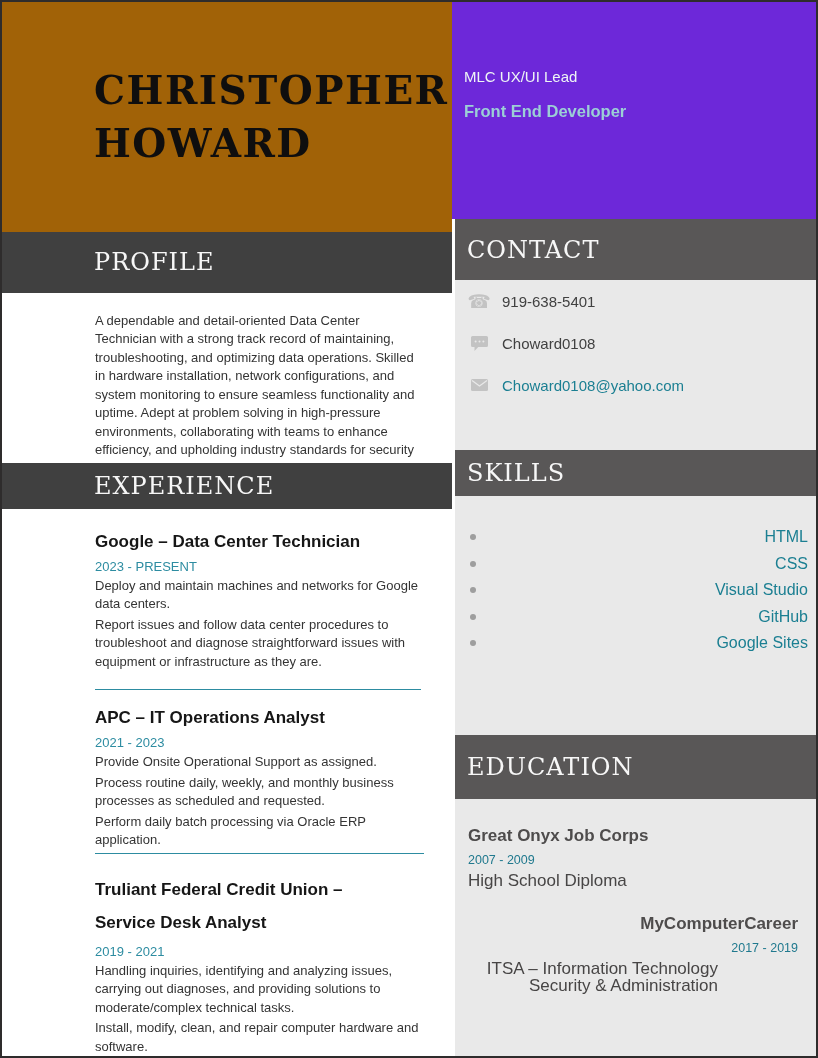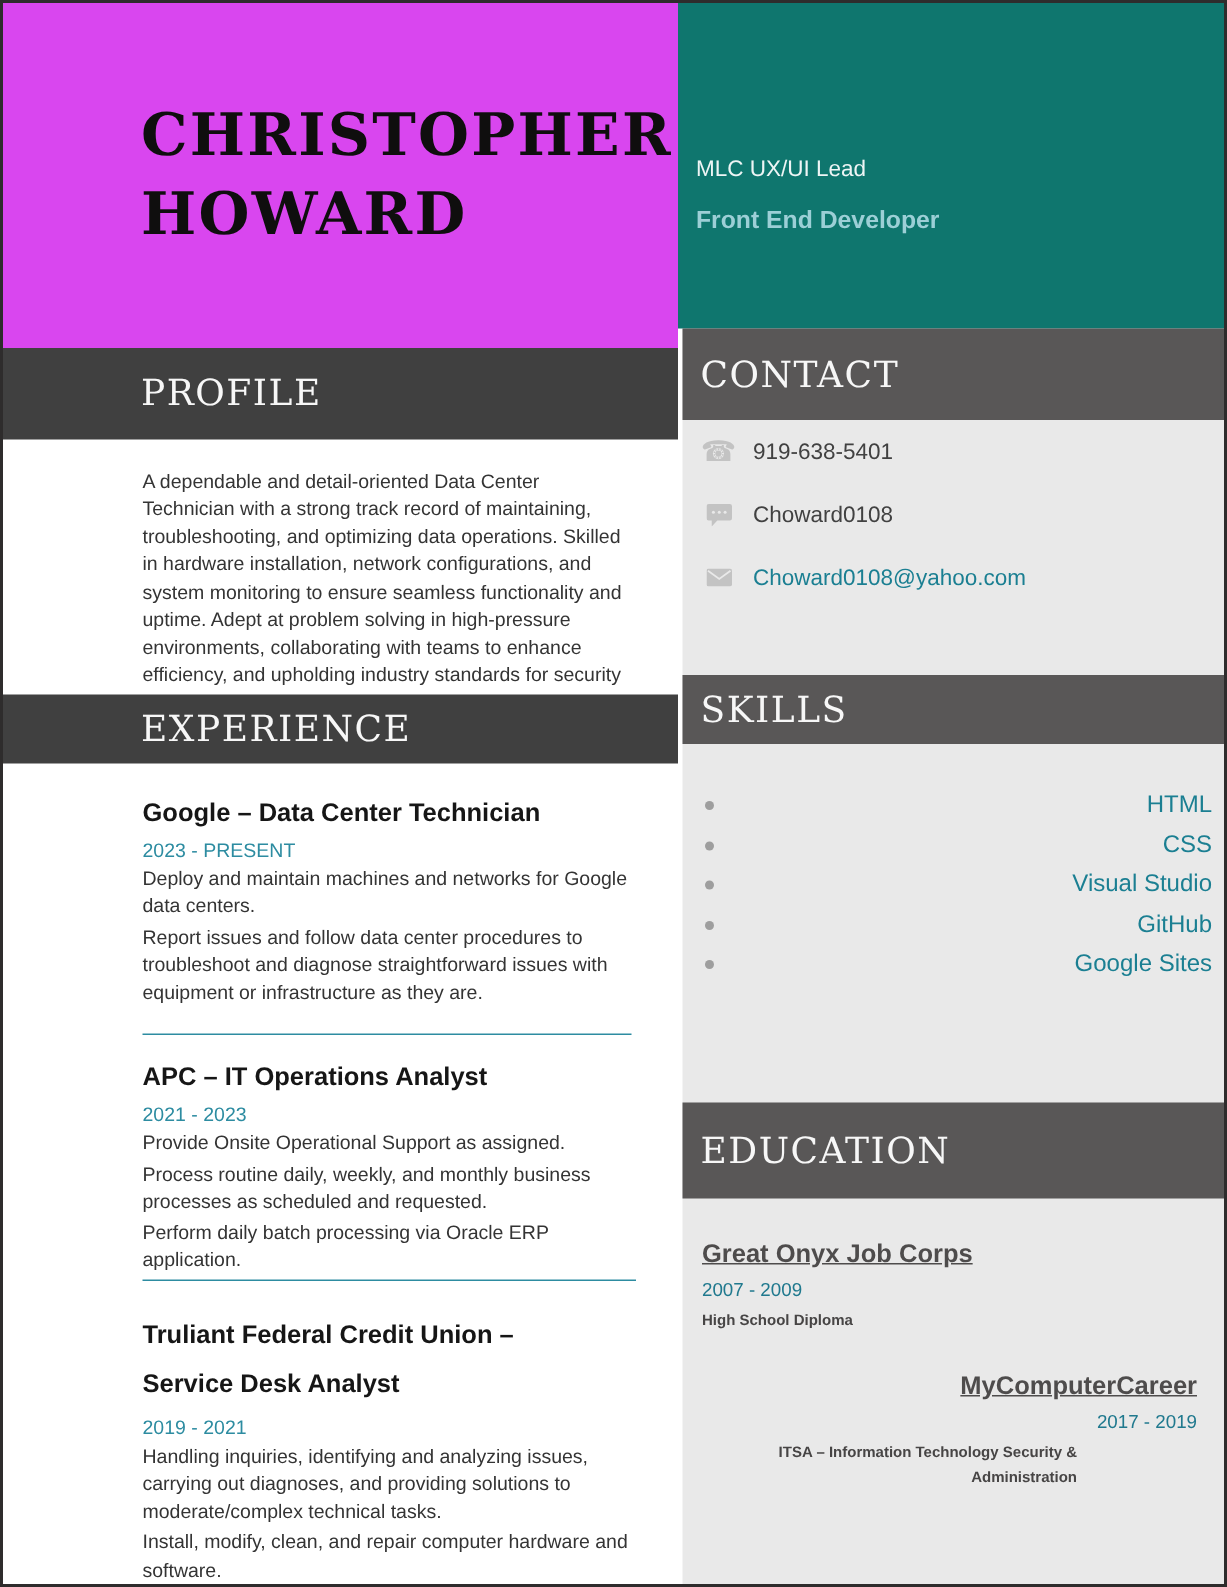--- a/index.html
+++ b/index.html
@@ -6,21 +6,21 @@
   body { width:818px; height:1058px; font-family:"Liberation Sans", sans-serif; }
   .page {
     width:818px; height:1058px; box-sizing:border-box;
     border:2px solid #2e2c2c;
     display:flex; background:#ffffff; overflow:hidden;
   }
   .col-left { width:450px; display:flex; flex-direction:column; background:#ffffff; }
   .col-right { flex:1; margin-left:3px; background:#e9e9e9; display:flex; flex-direction:column; }
 
   
-  .name-block { height:242px; background:#d946ef; box-sizing:border-box; padding:62px 18px 0 92px; }
+  .name-block { height:242px; background:#a16207; box-sizing:border-box; padding:62px 18px 0 92px; }
   .name-line {
     font-family:"DejaVu Serif", serif; font-weight:700;
     font-size:39px; line-height:53px; letter-spacing:1.5px; color:#0f0e0e;
     white-space:nowrap;
   }
 
   .band {
     height:61px; flex:none; display:flex; align-items:center; box-sizing:border-box;
     padding-left:92px; font-family:"DejaVu Serif", serif; font-size:24px;
     letter-spacing:1px; color:#f7f7f7;
@@ -39,39 +39,39 @@
   .job-dates { font-size:13px; color:#2d8ca1; line-height:17px; margin-top:4px; }
   .job p { margin:2px 0 0; font-size:13px; line-height:18.5px; color:#343434; }
   .job { margin:0; }
   .job.first { margin-top:21px; }
   .job.second { margin-top:16px; }
   .job.third { margin-top:19px; }
   .divider { border:none; border-top:1px solid #2d8ca1; margin:18px 0 0 0; width:326px; }
   .underline-p { border-bottom:1px solid #2d8ca1; padding-bottom:3px; width:329px; }
 
   
-  .role-block { height:217px; flex:none; background:#0f766e; box-sizing:border-box; padding:102px 18px 0 12px; margin-left:-3px; }
+  .role-block { height:217px; flex:none; background:#6d28d9; box-sizing:border-box; padding:66px 18px 0 12px; margin-left:-3px; }
   .role-secondary { color:#eef5f5; font-size:15px; line-height:18px; }
   .role-primary { color:#9ccfd6; font-size:16.5px; font-weight:bold; margin-top:16px; line-height:19px; }
 
   .contact-region { height:170px; flex:none; box-sizing:border-box; padding:0 8px 0 14px; }
   .contact-row { height:42px; display:flex; align-items:center; }
   .contact-icon { width:20px; margin-right:13px; display:flex; justify-content:center; align-items:center; color:#c3c3c3; font-size:19px; line-height:19px; }
   .contact-label { font-size:15px; color:#414141; }
   .contact-label.link { color:#1b7f92; }
 
   .skills-region { height:239px; flex:none; box-sizing:border-box; padding:28px 8px 0 15px; }
   .skill-item { display:flex; align-items:center; height:26.5px;justify-content:space-between; }
   .skill-bullet { width:6px; height:6px; border-radius:50%; background:#9e9e9e; margin-right:12px; flex:none; }
   .skill-label { font-size:16px; color:#1b7f92; }
 
   .edu-region { box-sizing:border-box; padding:25px 18px 0 13px; }
-  .edu-school { font-size:17px; font-weight:bold; color:#4e4c4c; line-height:23px;text-decoration:underline; }
+  .edu-school { font-size:17px; font-weight:bold; color:#4e4c4c; line-height:23px; }
   .edu-dates { font-size:12.5px; color:#20798e; margin-top:5px; line-height:16px; }
-  .edu-detail { font-size:10px; color:#474545; margin-top:4px; line-height:17px; width:250px;font-weight:bold; }
+  .edu-detail { font-size:17px; color:#474545; margin-top:4px; line-height:17px; width:250px; }
   .edu-entry.second { margin-top:23px;text-align:right; }
 </style>
 </head>
 <body>
 
 <div class="page">
 
   <div class="col-left">
 
     <header class="name-block">

